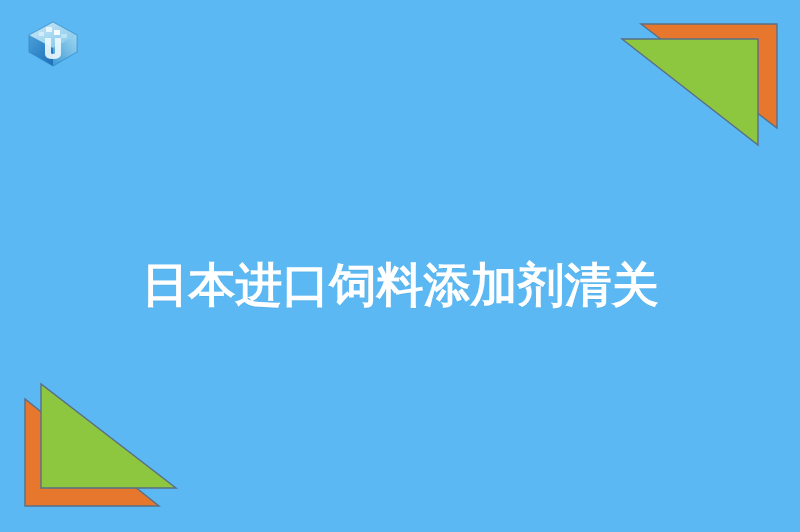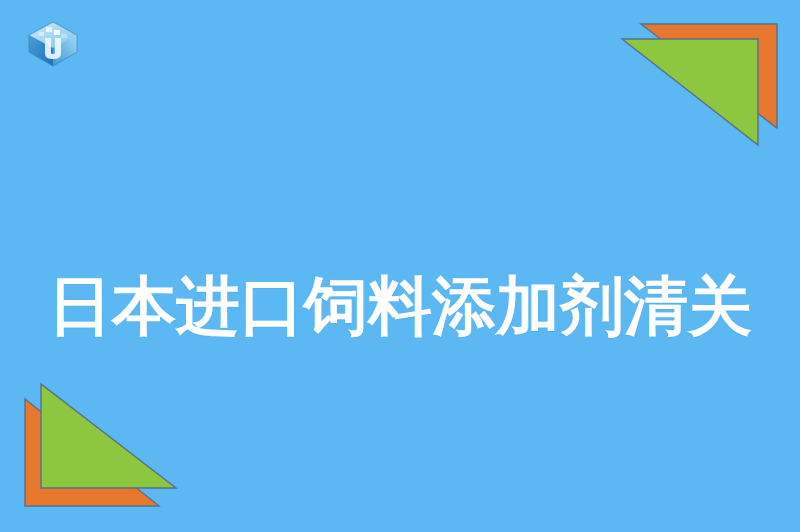--- a/index.html
+++ b/index.html
@@ -80,21 +80,21 @@
   .title-wrap {
     position: absolute;
     left: 0;
     right: 0;
     top: 228px;
     text-align: center;
   }
   .main-title {
     display: inline-block;
     font-family: "DejaVu Sans", sans-serif;
-    font-size: 64px;
+    font-size: 47px;
     font-weight: bold;
     color: #ffffff;
     line-height: 1.12;
     letter-spacing: 0px;
     white-space: nowrap;
     text-shadow: 0 1px 0 rgba(0,0,0,0.04);
   }
 </style>
 </head>
 <body>

